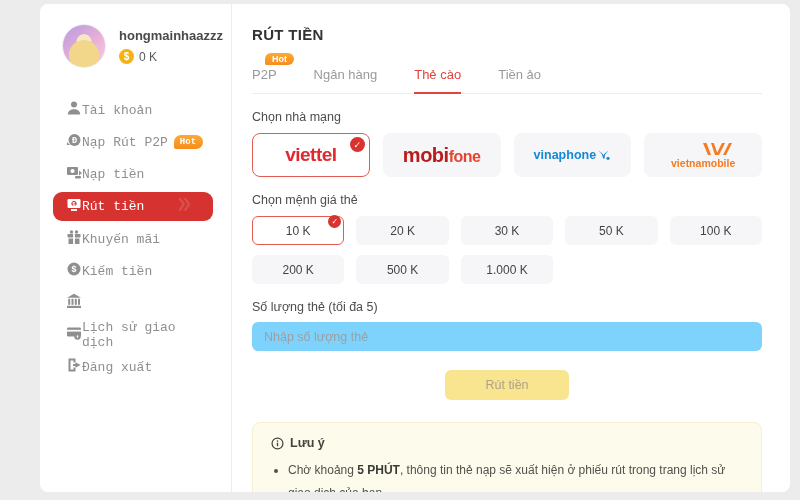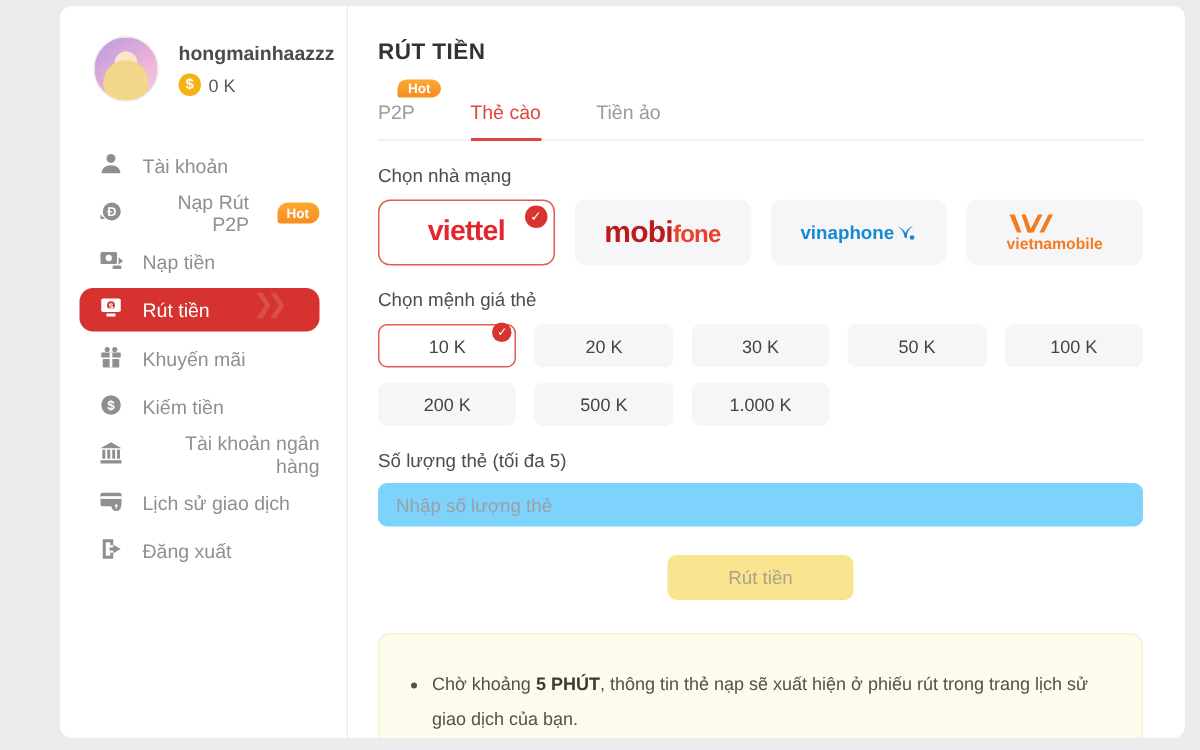--- a/index.html
+++ b/index.html
@@ -3,37 +3,37 @@
 <meta charset="utf-8">
 <style>
   * { margin:0; padding:0; box-sizing:border-box; }
   html,body { width:800px; height:500px; overflow:hidden; }
   body { background:#ececec; font-family:"Liberation Sans","DejaVu Sans",sans-serif; position:relative; }
 
   .panel { position:absolute; left:40px; top:4px; width:750px; height:488px;
            background:#fff; border-radius:8px; display:flex; overflow:hidden; }
 
   
-  .sidebar { width:192px; flex:0 0 192px; border-right:1px solid #ededed; padding:20px 0 0 22px;text-align:right; }
+  .sidebar { width:192px; flex:0 0 192px; border-right:1px solid #ededed; padding:20px 0 0 22px; }
   .profile { display:flex; gap:13px; align-items:center; }
   .avatar { width:44px; height:44px; border-radius:50%; flex:0 0 44px;
             background:
               radial-gradient(circle at 50% 72%, #f2d78b 0 40%, rgba(0,0,0,0) 42%),
               radial-gradient(circle at 50% 40%, #f7e6c8 0 22%, rgba(0,0,0,0) 24%),
               linear-gradient(140deg,#b89ae0 0%,#e9b0d8 55%,#f6cfe4 100%);
             border:1px solid #eee; }
   .profile-name { font-size:13px; font-weight:700; color:#4a4a4a; margin-bottom:6px; }
   .balance { display:flex; align-items:center; gap:5px; }
   .coin { width:15px; height:15px; border-radius:50%; background:#f5b312; color:#fff;
           font-size:10px; font-weight:700; display:flex; align-items:center; justify-content:center; }
   .balance-amt { font-size:12px; font-weight:400; color:#5a5a5a; }
 
   .menu { margin-top:26px; padding-right:18px; }
-  .menu-item { height:32px; display:flex; align-items:center; gap:13px; color:#8f8f8f;
-               font-size:13px; cursor:pointer; padding-left:4px; position:relative; }
+  .menu-item { height:32px; display:flex; align-items:center; gap:0; color:#8f8f8f;
+               font-size:13px; cursor:pointer; padding-left:4px; position:relative;font-family:Liberation Mono, monospace; }
   .menu-item svg { width:16px; height:16px; flex:0 0 16px; }
   .menu-item .icon-inner { fill:#fff; }
   .menu-item.active { background:#d53230; color:#fff; border-radius:9px; margin-left:-9px;
                       padding-left:13px; height:29px; margin-top:2px; margin-bottom:2px; }
   .menu-item.active .icon-inner { fill:#d53230; }
   .chevrons { position:absolute; right:26px; top:1px; font-size:17px; font-weight:700;
               color:rgba(255,255,255,0.14); letter-spacing:-5px; }
   .hot-chip { background:linear-gradient(180deg,#fbaa33,#f78c1f); color:#fff; font-size:9px;
               font-weight:700; padding:2px 7px 2px 6px; border-radius:7px 7px 7px 2px; margin-left:6px; }
 
@@ -54,21 +54,21 @@
               align-items:center; justify-content:center; cursor:pointer; position:relative;
               border:1.5px solid transparent; }
   .net-card.selected { background:#fff; border-color:#e25c54; }
   .check-badge { position:absolute; top:3px; right:4px; width:15px; height:15px; border-radius:50%;
                  background:#d8332f; color:#fff; font-size:9px; display:flex; align-items:center;
                  justify-content:center; font-weight:700; }
   .logo-viettel { color:#e0282e; font-weight:700; font-size:19px; letter-spacing:-0.5px; }
   .logo-mobi  { color:#b91c1c; font-weight:700; font-size:20px; letter-spacing:-0.5px; }
   .logo-fone  { color:#e8432d; font-weight:700; font-size:16px; letter-spacing:-0.5px; }
   .logo-vina  { color:#1789d2; font-weight:700; font-size:12.5px; display:flex; align-items:flex-end; }
-  .logo-vnmb  { display:flex; flex-direction:column; align-items:flex-start; }
+  .logo-vnmb  { display:flex; flex-direction:column; align-items:flex-end; }
   .logo-vnmb-text { color:#f47b20; font-weight:700; font-size:10.5px; margin-top:1px; }
 
   .denoms { display:grid; grid-template-columns:repeat(5,1fr); gap:10px 12px; margin-top:9px; }
   .denom { height:29px; background:#f6f6f8; border-radius:6px; display:flex; align-items:center;
            justify-content:center; font-size:12px; color:#444; cursor:pointer; position:relative;
            border:1.5px solid transparent; }
   .denom.selected { background:#fff; border-color:#e25c54; }
   .denom .check-badge { top:-2px; right:2px; width:13px; height:13px; font-size:8px; }
 
   .qty-input { margin-top:8px; width:100%; height:29px; background:#7dd3fc; border:none;
@@ -168,21 +168,20 @@
 
       <div class="menu-item">
         <span><svg viewBox="0 0 16 16" fill="currentColor">
               <path d="M8 0.8 L15 4.8 H1 Z"></path>
               <rect x="2.2" y="5.8" width="2" height="6"></rect>
               <rect x="5.5" y="5.8" width="2" height="6"></rect>
               <rect x="8.8" y="5.8" width="2" height="6"></rect>
               <rect x="12" y="5.8" width="2" height="6"></rect>
               <rect x="1" y="12.8" width="14" height="2.2"></rect>
             </svg></span>
-        <span>Tài khoản ngân hàng</span>
       </div>
 
 
       <div class="menu-item">
         <span><svg viewBox="0 0 16 16" fill="currentColor">
               <rect x="1" y="2.5" width="14" height="9" rx="1.2"></rect>
               <rect x="1" y="4.8" width="14" height="1.8" class="icon-inner"></rect>
               <circle cx="11.5" cy="11.5" r="3.2"></circle>
               <path d="M10.2 11.5 l1.3-1.6 1.3 1.6 -0.9 0 0 1.6 -0.8 0 0-1.6 z" class="icon-inner"></path>
             </svg></span>
@@ -201,20 +200,21 @@
   </div>
 
   <div class="main">
     <div class="page-title">RÚT TIỀN</div>
 
     <div class="tabs">
       <div class="tab">
         <span class="tab-hot">Hot</span>
         <span>P2P</span>
       </div>
+      <div class="tab"><span>Ngân hàng</span></div>
       <div class="tab active"><span>Thẻ cào</span></div>
       <div class="tab"><span>Tiền ảo</span></div>
     </div>
 
     <div class="section-label">Chọn nhà mạng</div>
 
     <div class="networks">
       <div class="net-card selected">
         <span class="check-badge">✓</span>
         <span class="logo-viettel">viettel</span>
@@ -276,20 +276,28 @@
     </div>
 
     <div class="section-label">Số lượng thẻ (tối đa 5)</div>
     <input class="qty-input" type="text" placeholder="Nhập số lượng thẻ" style="">
 
     <div class="submit-row">
       <button class="submit-btn">Rút tiền</button>
     </div>
 
     <div class="note">
+      <div class="note-title">
+        <svg width="13" height="13" viewBox="0 0 16 16">
+            <circle cx="8" cy="8" r="6.7" fill="none" stroke="#44433c" stroke-width="1.5"></circle>
+            <rect x="7.2" y="7" width="1.6" height="4.4" fill="#44433c"></rect>
+            <rect x="7.2" y="4.2" width="1.6" height="1.7" fill="#44433c"></rect>
+          </svg>
+        <span>Lưu ý</span>
+      </div>
       <ul>
         <li><span>Chờ khoảng </span><b>5 PHÚT</b><span>, thông tin thẻ nạp sẽ xuất hiện ở phiếu rút trong trang lịch sử giao dịch của bạn.</span></li>
 
       </ul>
     </div>
 
   </div>
 </div>
 
 </body></html>

